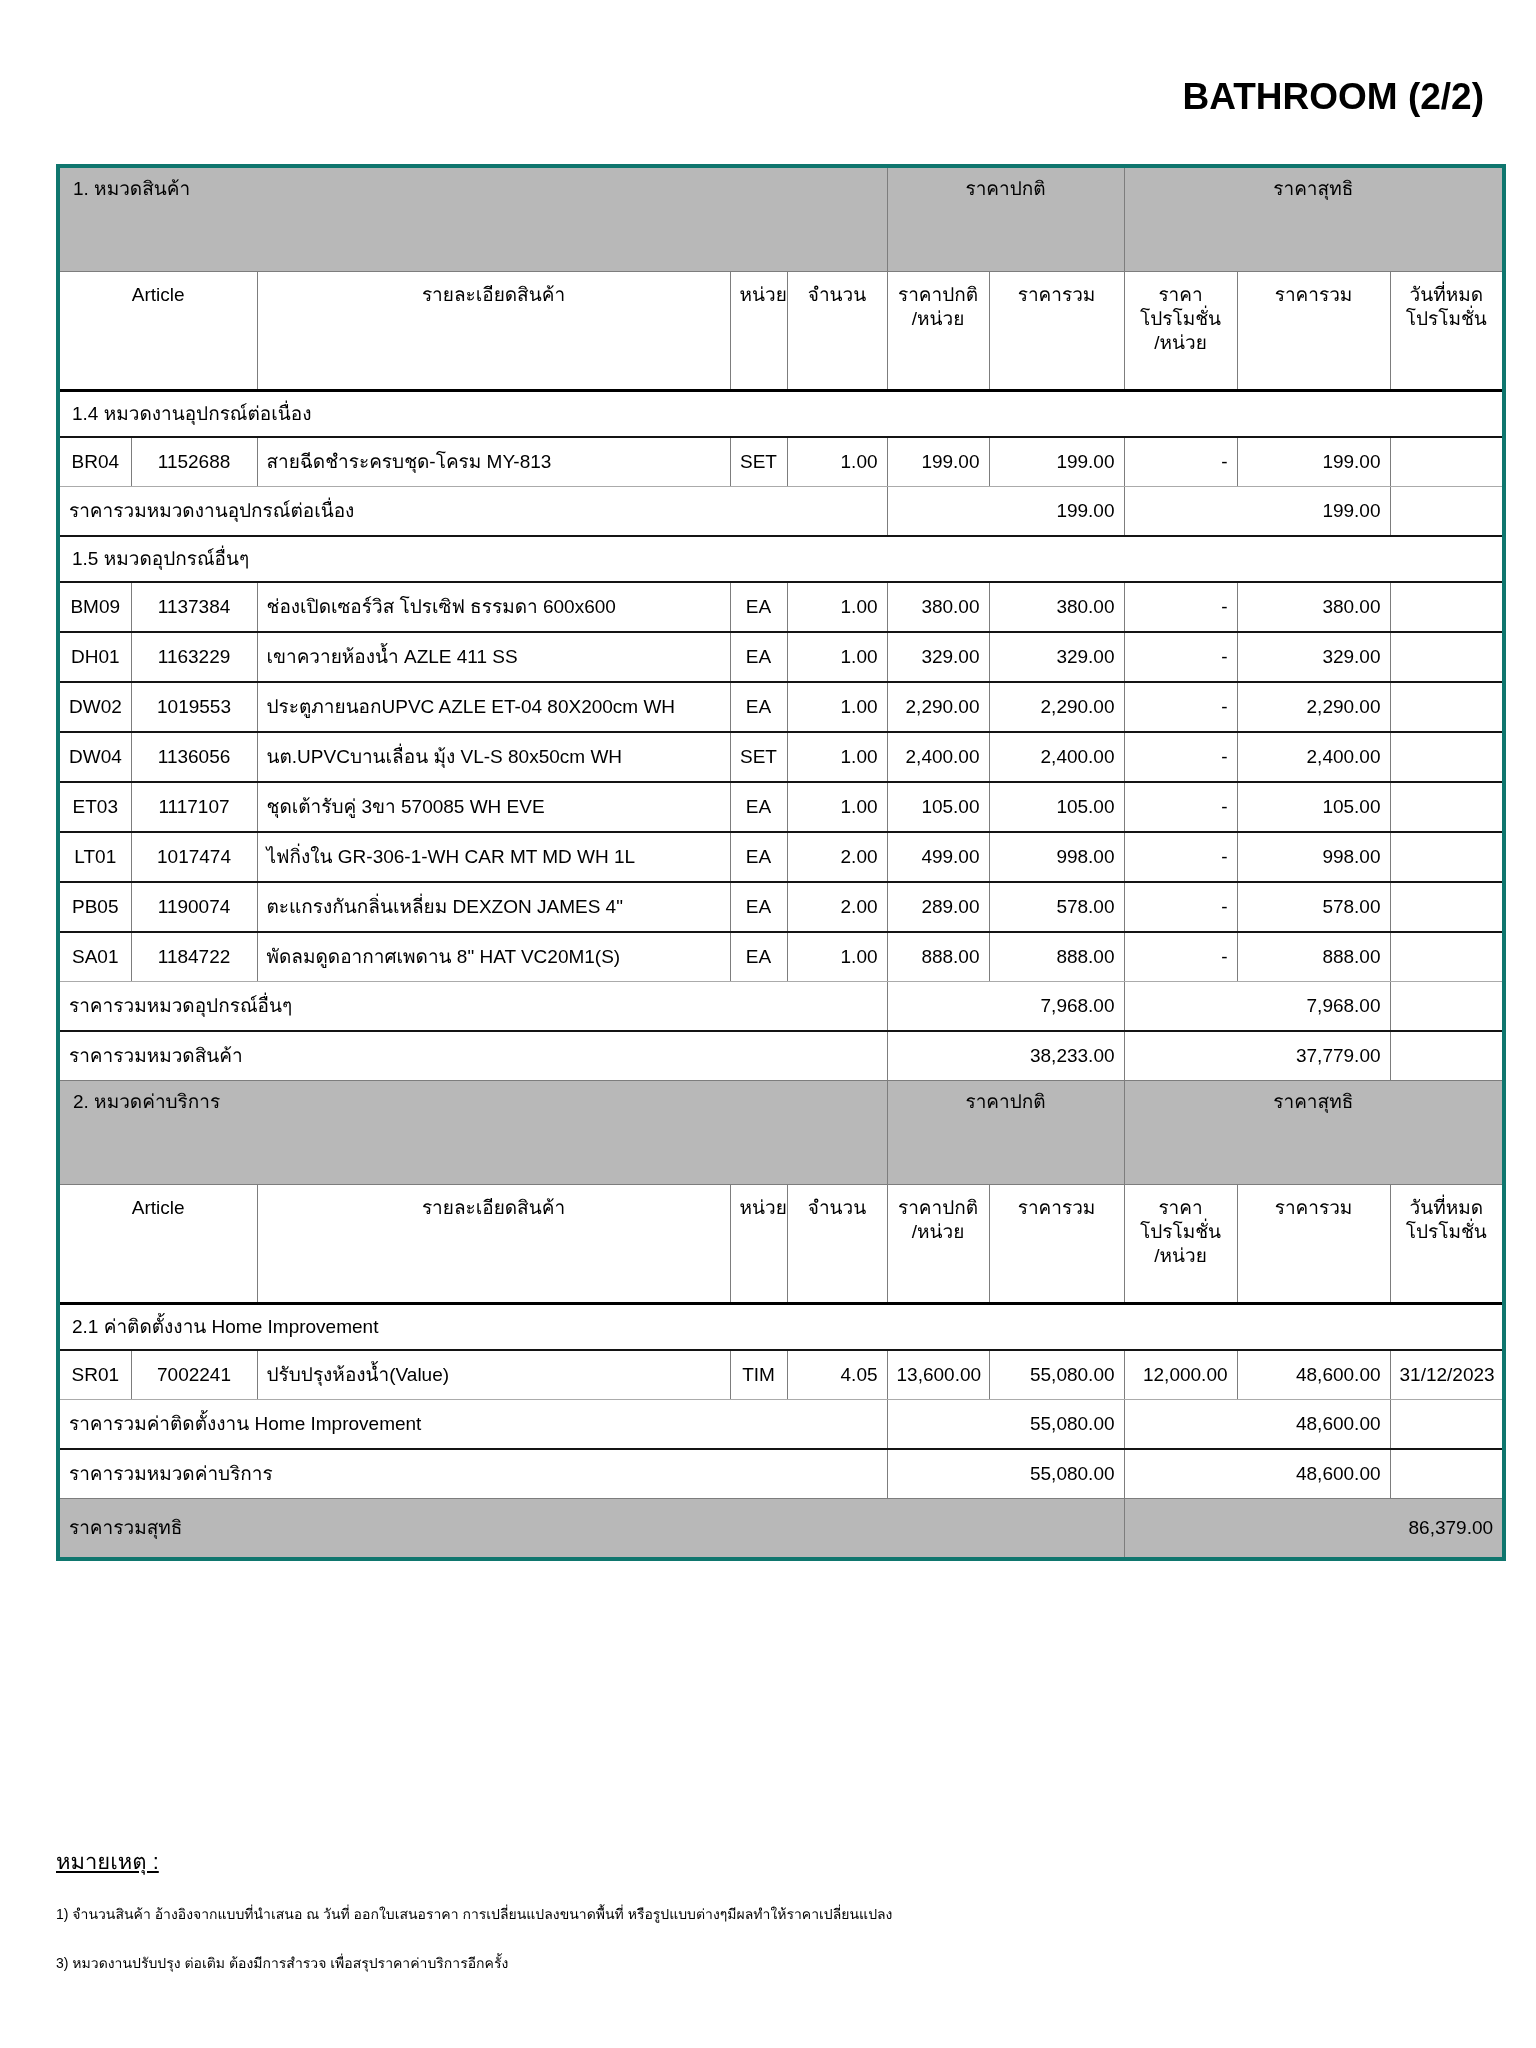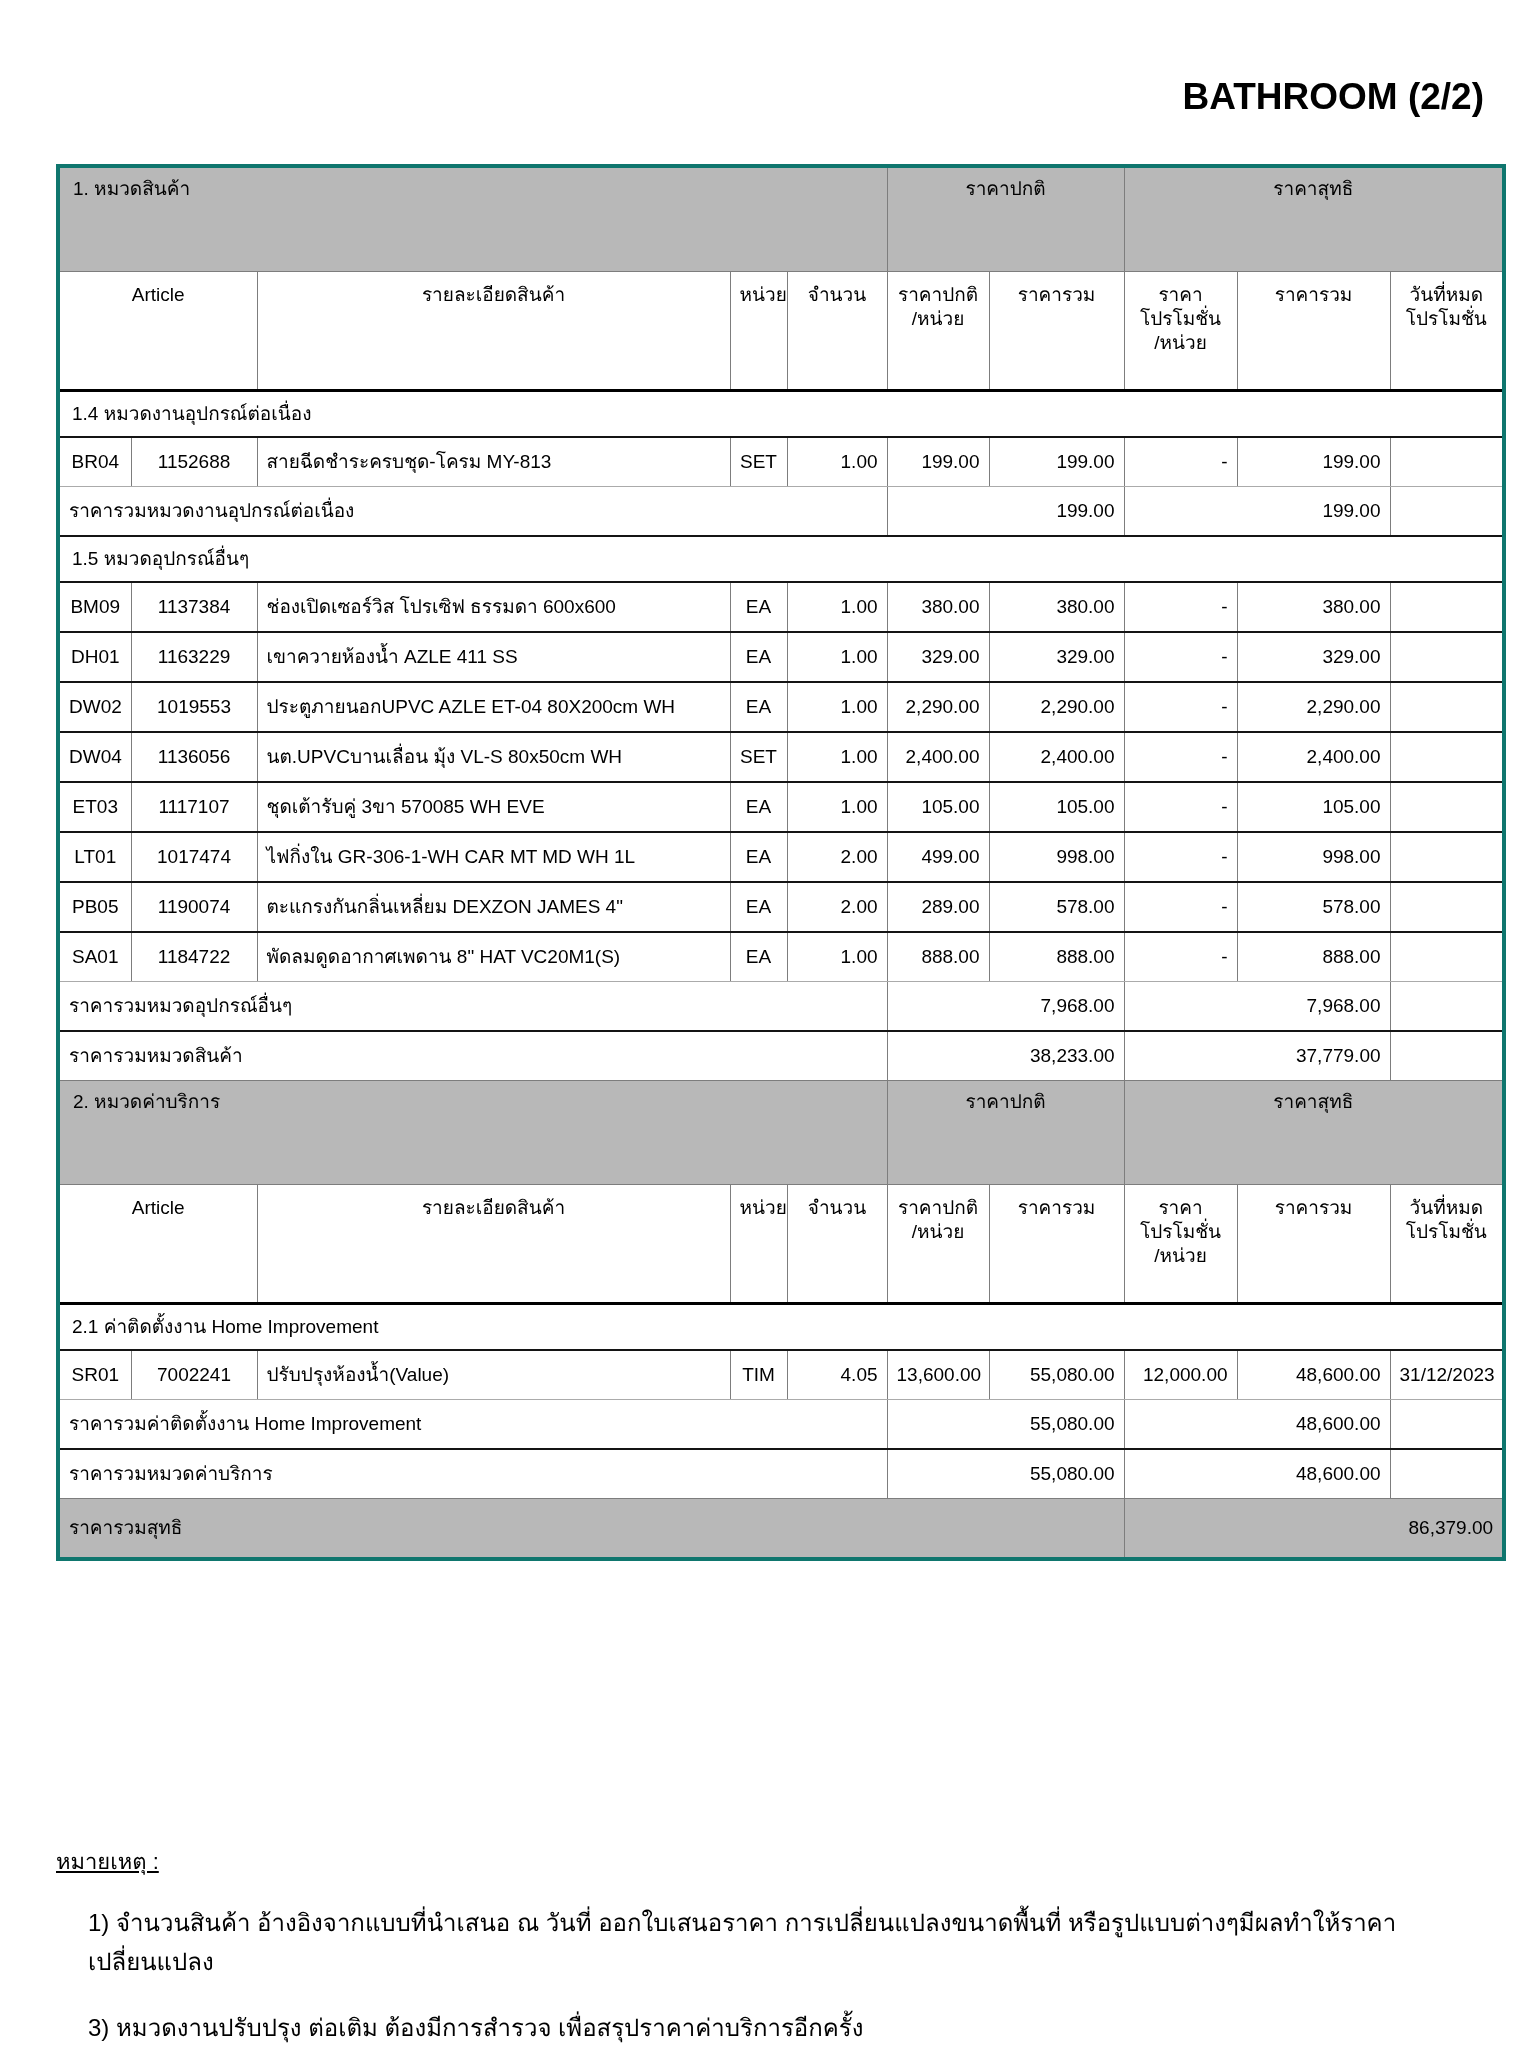--- a/index.html
+++ b/index.html
@@ -38,21 +38,21 @@
   td.l { text-align:left; }
   td.c { text-align:center; }
   td.r { text-align:right; }
   td.sub-label { padding-left:14px; }
   
   tr.b-heavy td { border-bottom:2px solid #141414; }
   tr.b-xheavy td { border-bottom:3px solid #000; }
   tr.b-light td { border-bottom:1px solid #ababab;border-radius:19px; }
   .notes { position:absolute; left:56px; top:1844px; width:1440px; }
   .notes-title { font-size:22px; text-decoration:underline; margin-bottom:24px; }
-  .note-line { font-size:24px; margin-bottom:27px;margin-left:32px; }
+  .note-line { font-size:14px; margin-bottom:27px; }
 </style>
 </head>
 <body>
 
 <div class="page">
 
   <div class="title">BATHROOM (2/2)</div>
 
   <table class="quote">
     <colgroup>

